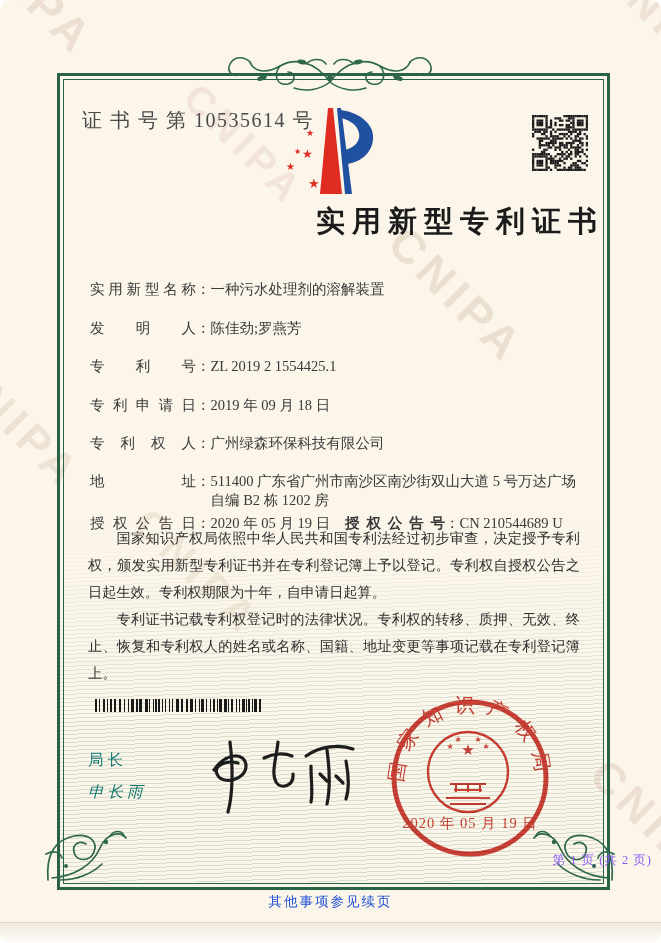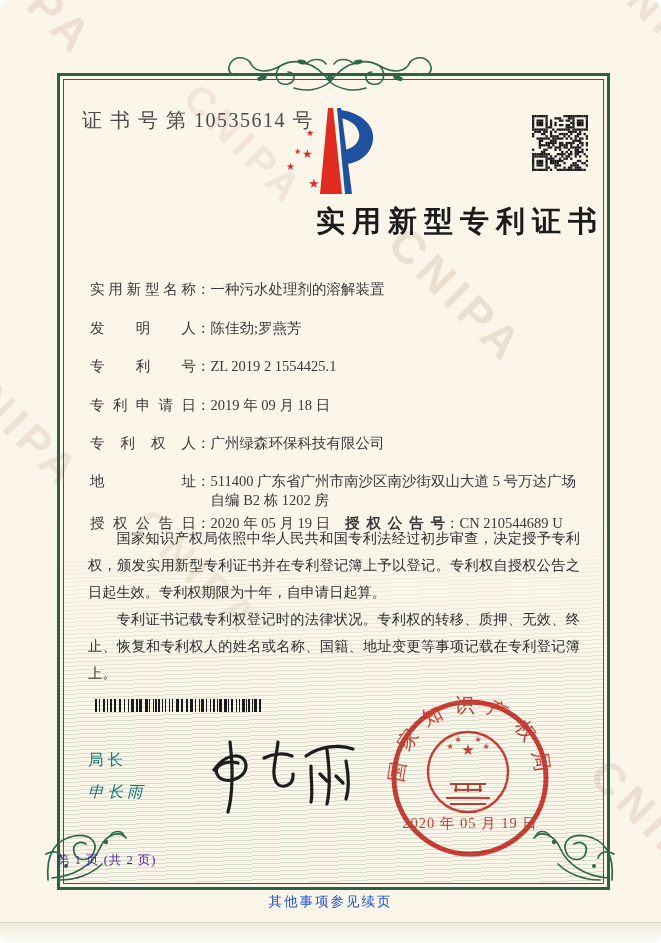--- a/index.html
+++ b/index.html
@@ -71,21 +71,21 @@
   
   .barcode{position:absolute;left:95px;top:698px;width:168px;height:13px;z-index:6;}
   .signer{position:absolute;left:88px;z-index:6;font-size:15.5px;color:#0f766e;letter-spacing:4px;}
   .signer-title{top:750px;} .signer-name{top:782px;font-style:italic;}
   .signature{position:absolute;left:200px;top:732px;z-index:6;}
   .seal{position:absolute;left:384px;top:692px;width:172px;height:172px;z-index:7;
         opacity:0.88;mix-blend-mode:multiply;}
   
   .page-note{
     position:absolute;left:57px;top:852px;width:547px;z-index:6;
-    text-align:left;font-size:12.5px;color:#4c1d95;letter-spacing:1px;
+    text-align:right;font-size:12.5px;color:#8b5cf6;letter-spacing:1px;padding-left:48px;
   }
   .cont-note{
     position:absolute;left:0;top:893px;width:661px;z-index:6;
     text-align:center;font-size:13.5px;color:#1d4ed8;letter-spacing:2px;
   }
   .bottom-edge{
     position:absolute;left:0;top:922px;width:661px;height:21px;z-index:5;
     background:linear-gradient(180deg,#efe9dc 0%,#f9f6ee 55%,#fcfbf7 100%);
     border-top:1px solid #ded7c8;
   }

